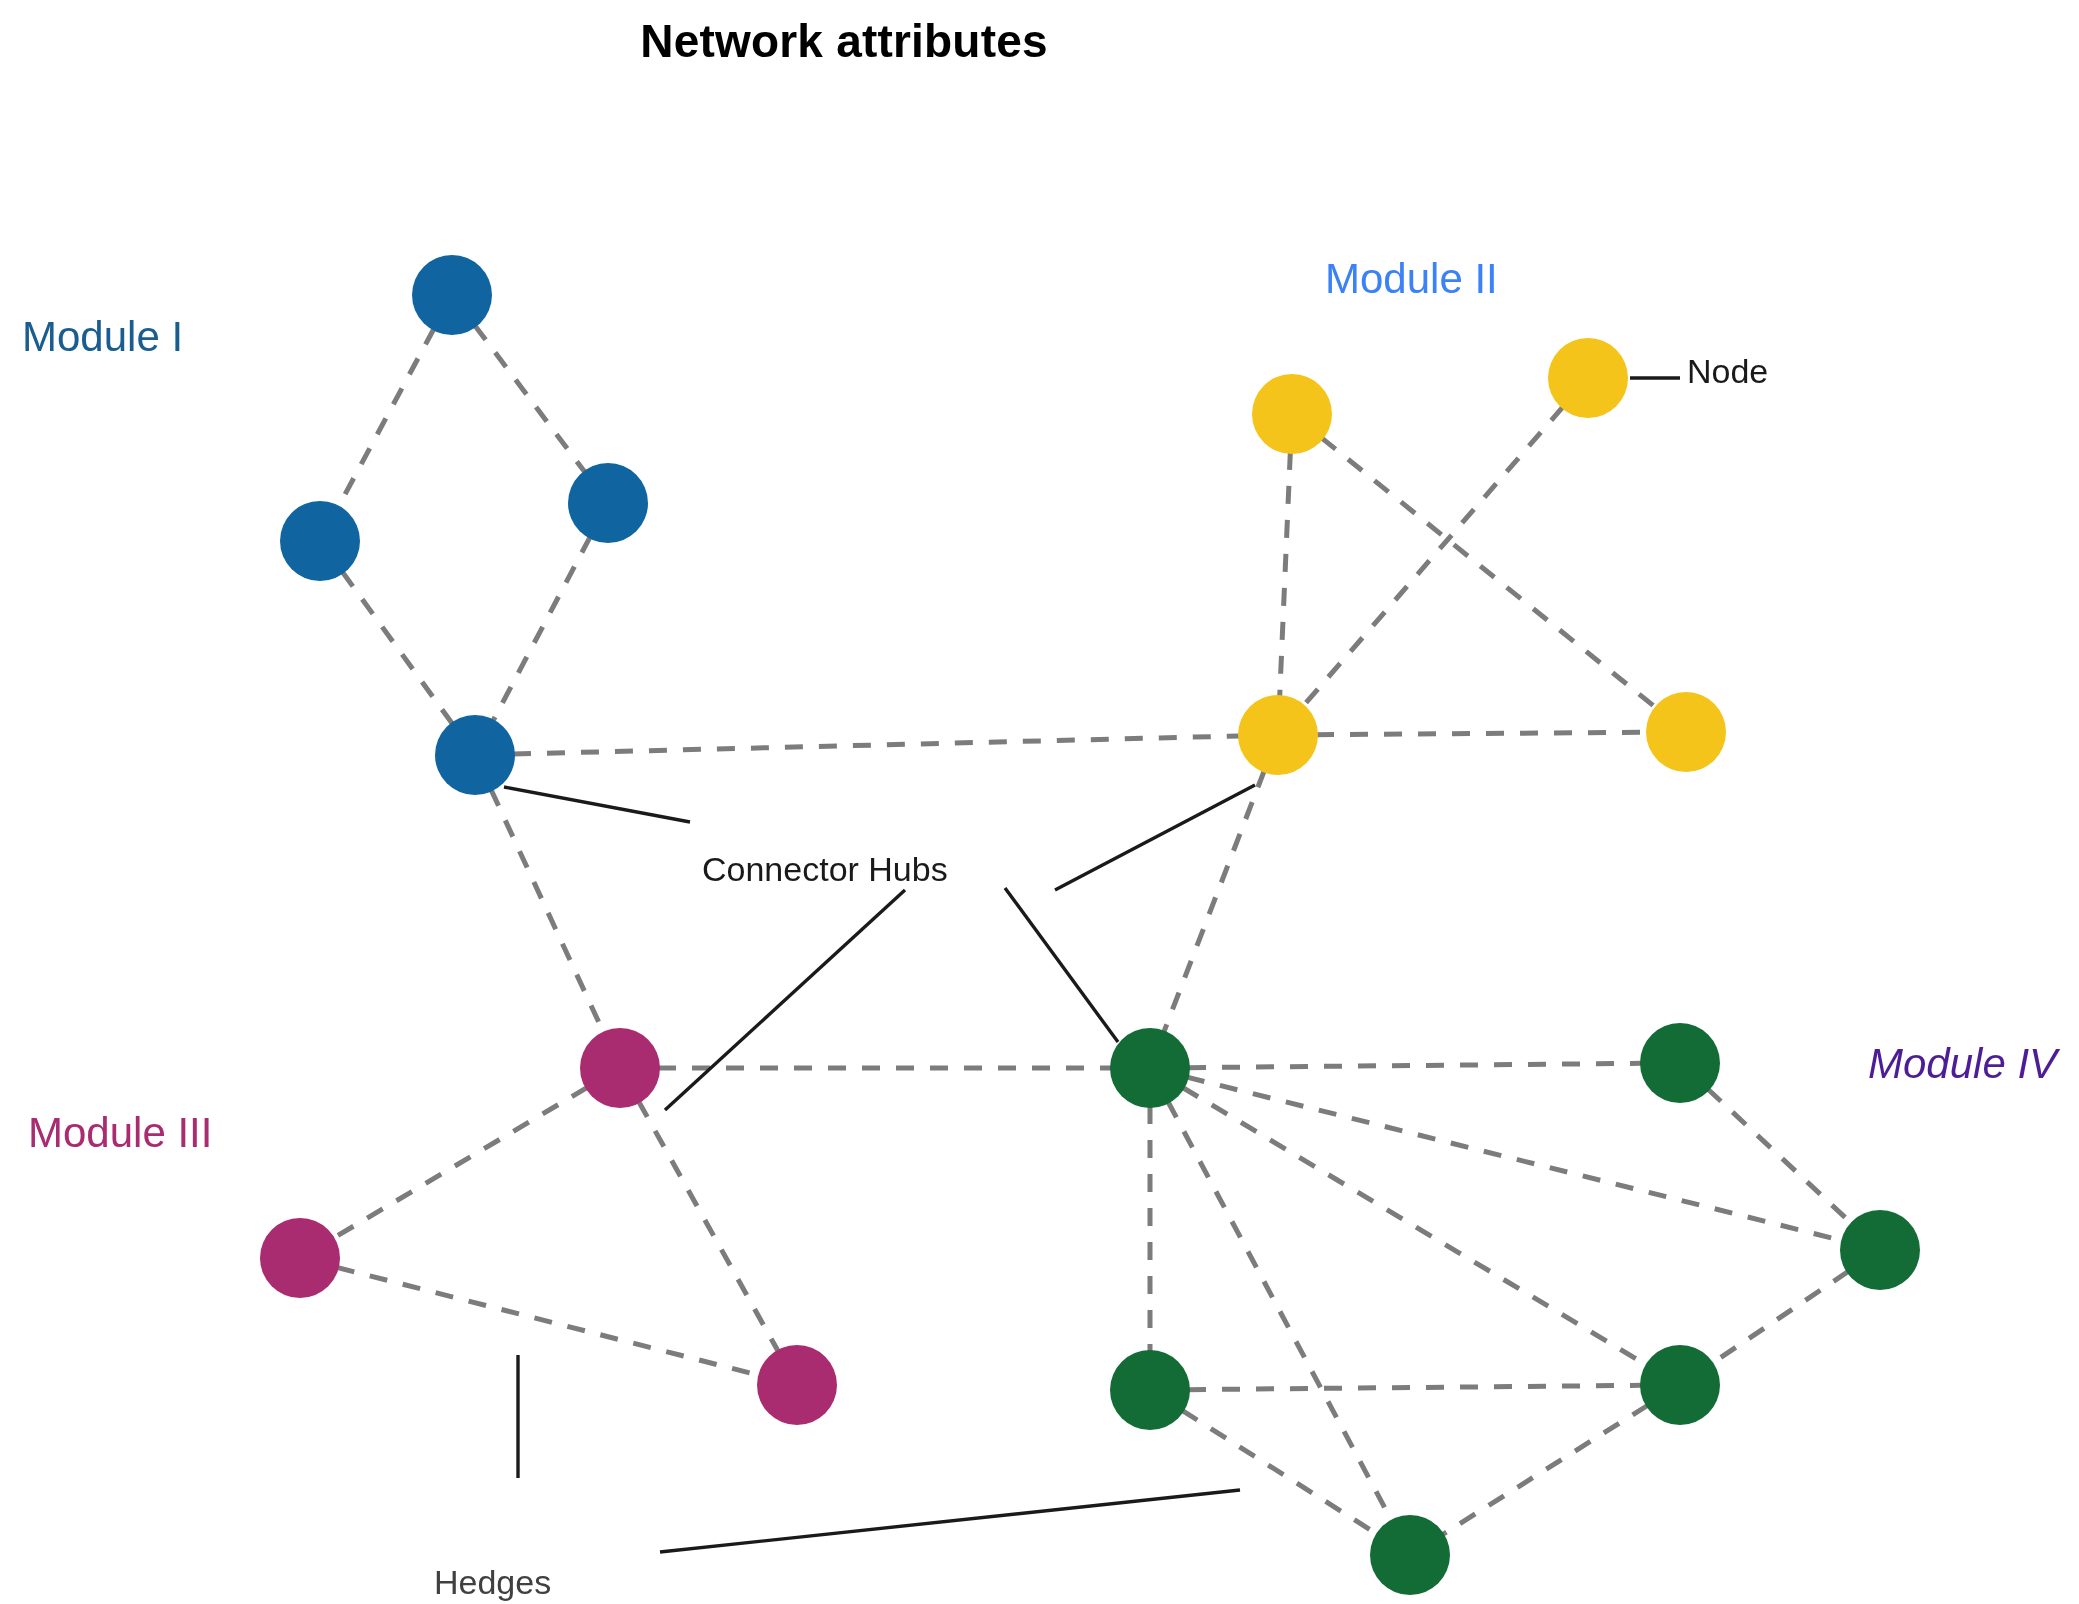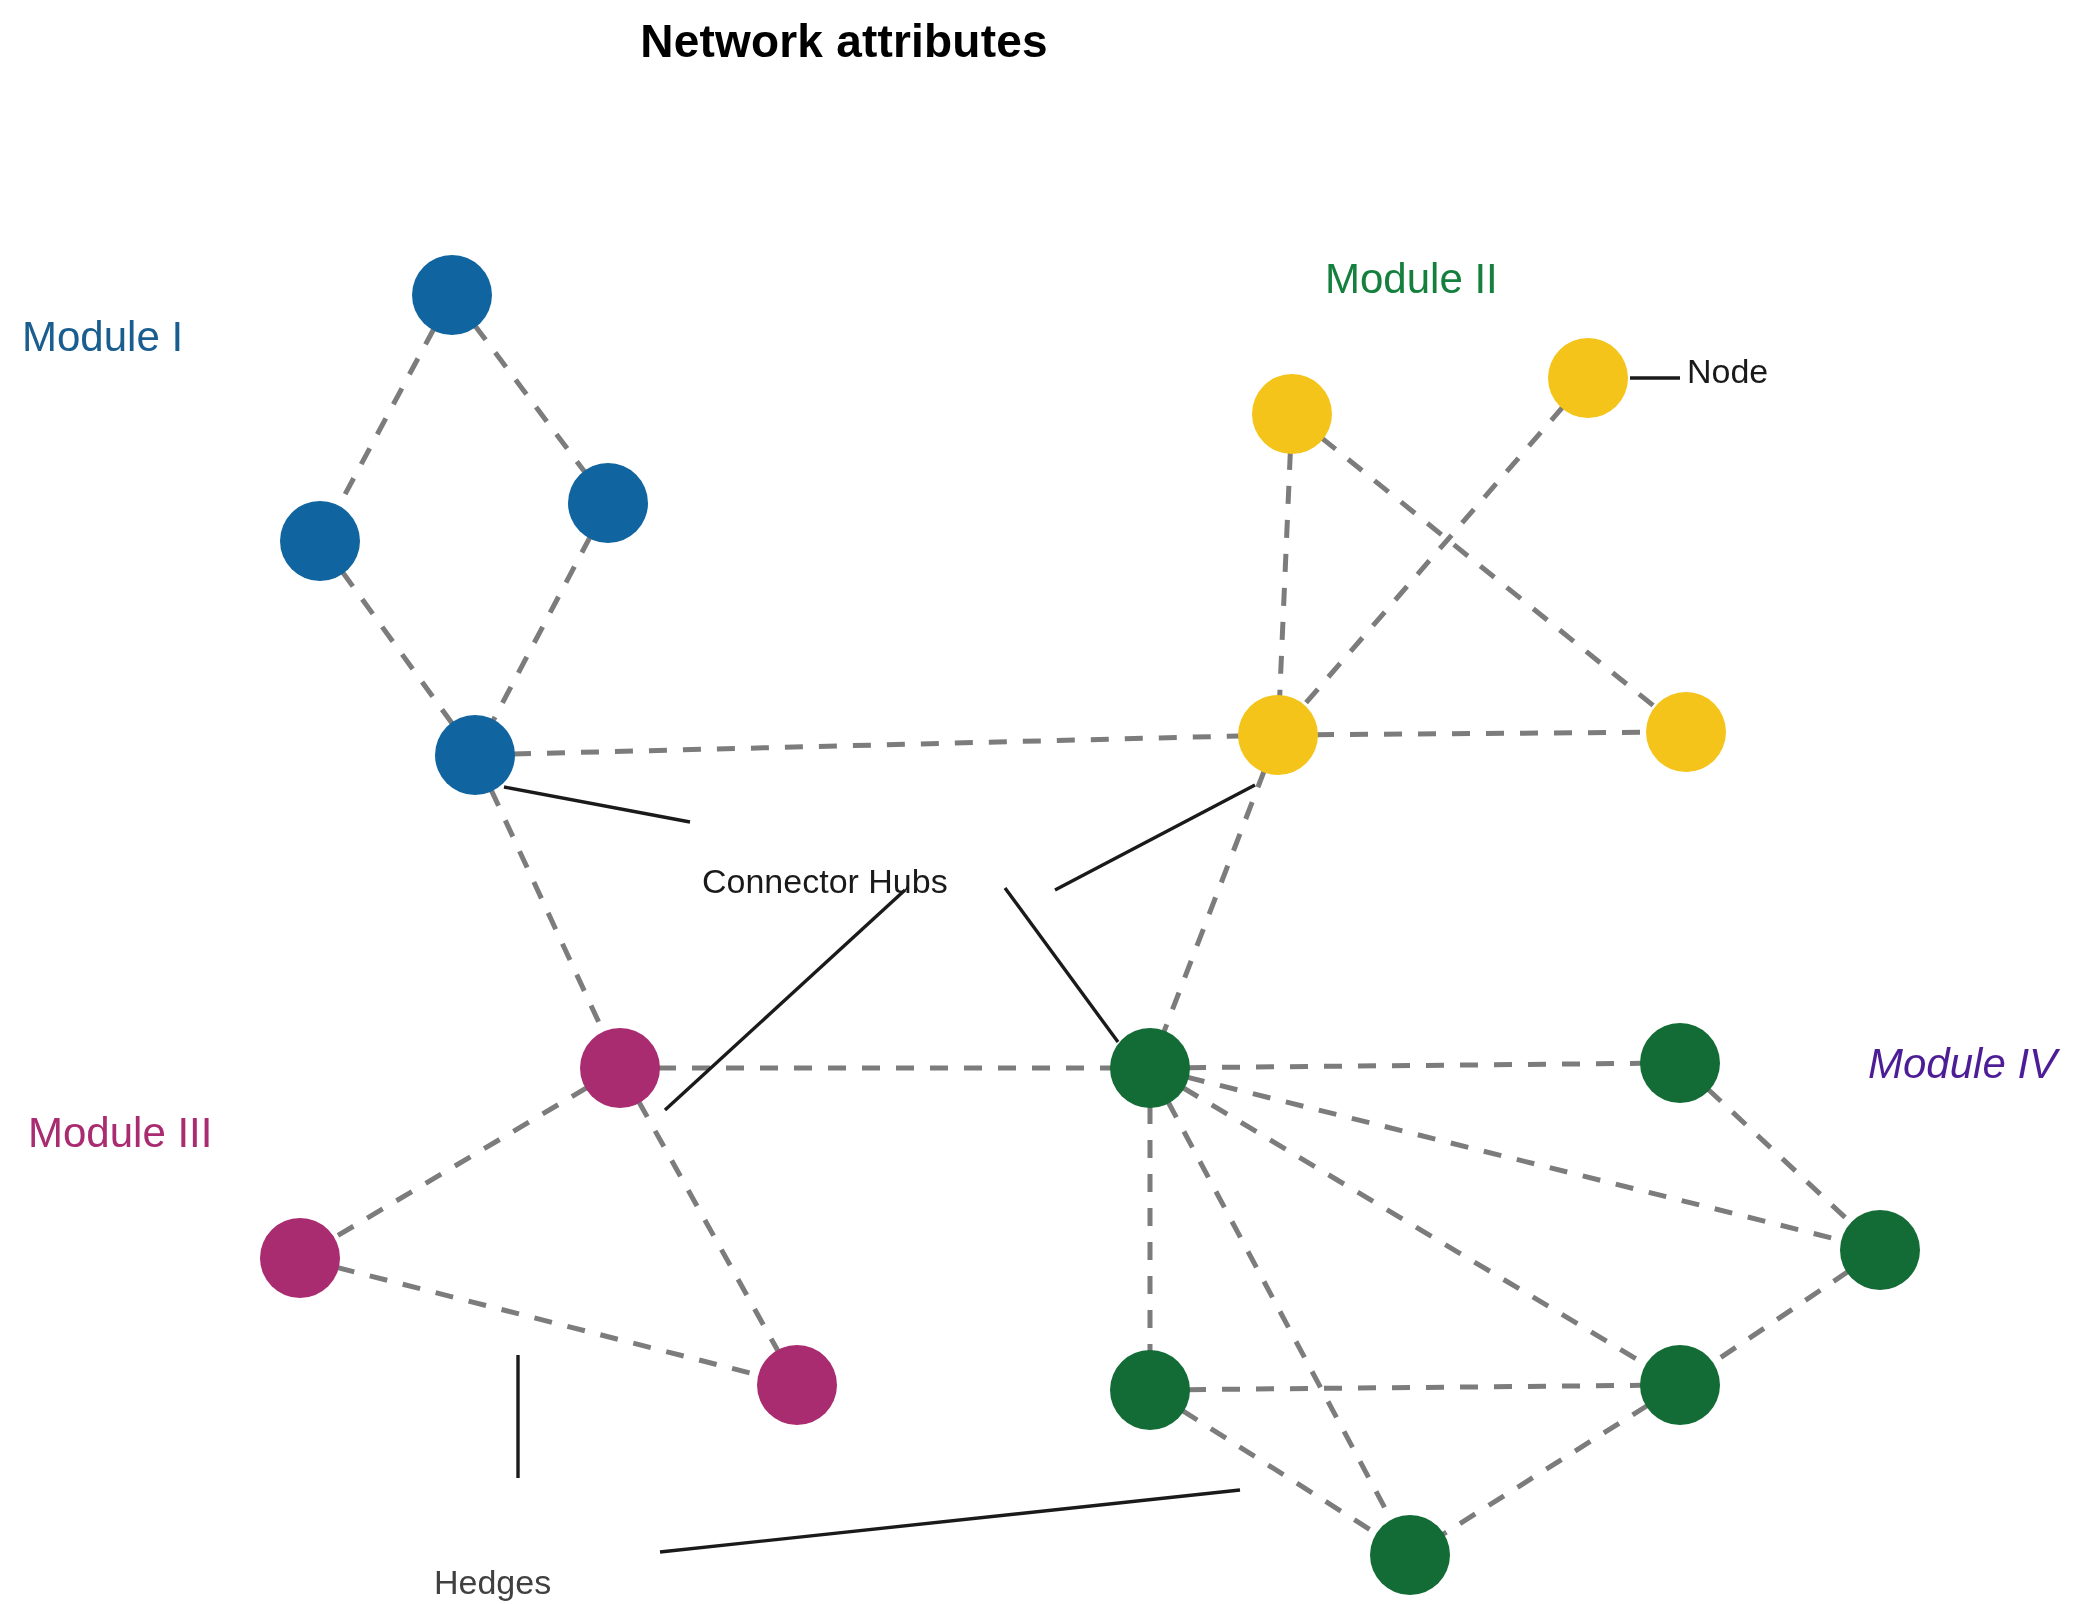--- a/index.html
+++ b/index.html
@@ -110,21 +110,21 @@
         <circle cx="1150" cy="1068" r="40" fill="#136b36"></circle>
         <circle cx="1680" cy="1063" r="40" fill="#136b36"></circle>
         <circle cx="1880" cy="1250" r="40" fill="#136b36"></circle>
         <circle cx="1150" cy="1390" r="40" fill="#136b36"></circle>
         <circle cx="1680" cy="1385" r="40" fill="#136b36"></circle>
         <circle cx="1410" cy="1555" r="40" fill="#136b36"></circle>
       </g>
   </svg>
 
   <div class="module-label" style="top: 313px; left: 22px; color: rgb(26, 94, 143);">Module I</div>
-  <div class="module-label" style="top: 255px; left: 1325px; color: #15803d;">Module II</div>
+  <div class="module-label" style="top: 255px; left: 1325px; color: #3b82f6;">Module II</div>
   <div class="module-label" style="top: 1065px; left: 28px; color: rgb(169, 43, 112); margin-top: 44px;">Module III</div>
   <div class="module-label" style="top: 1040px; left: 1868px; color: #4c1d95; font-style: italic;">Module IV</div>
 
   <div class="callout-label" style="top: 352px; left: 1687px; color: rgb(26, 26, 26);">Node</div>
-  <div class="callout-label" style="top: 850px; left: 702px; color: rgb(26, 26, 26); margin-top: 12px;">Connector Hubs</div>
+  <div class="callout-label" style="top: 850px; left: 702px; color: rgb(26, 26, 26);">Connector Hubs</div>
   <div class="callout-label" style="top: 1563px; left: 434px; color: #404040;">Hedges</div>
 
 </div>
 
 </body></html>

